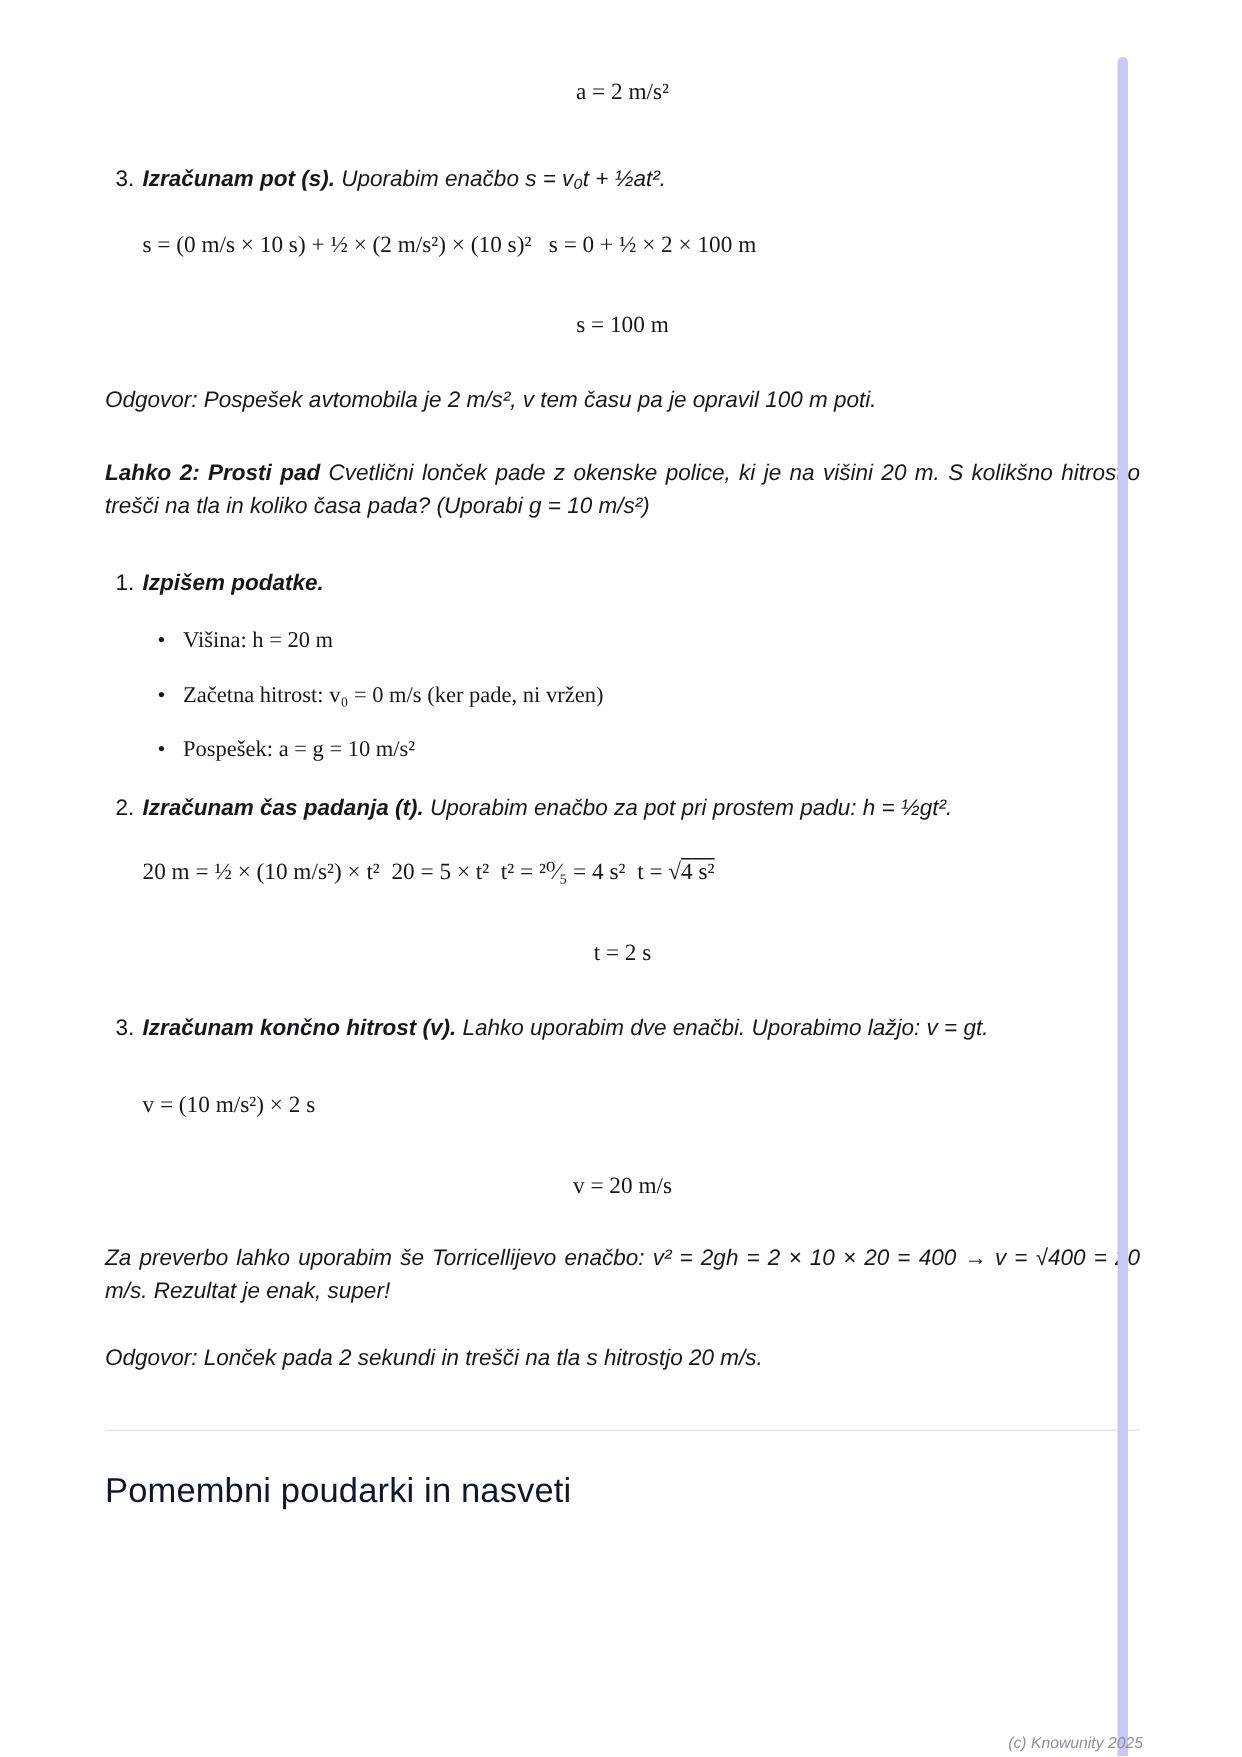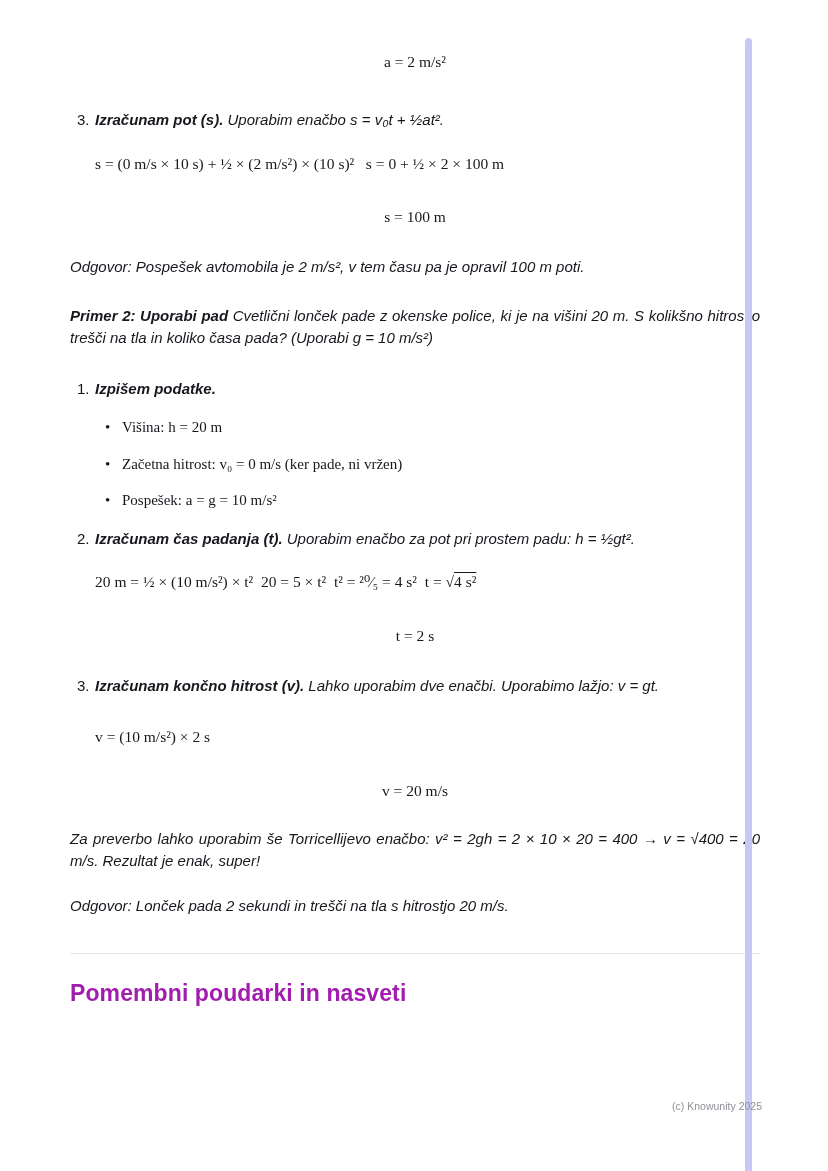--- a/index.html
+++ b/index.html
@@ -29,43 +29,44 @@
   .step { position: relative; padding-left: 25px; }
   .step .num { position: absolute; left: 7px; top: 0; line-height: 1.5; }
 
   ul.bullets { list-style: none; margin-left: 35px; font-family: Liberation Serif, serif; }
   ul.bullets li { position: relative; padding-left: 17px; margin-bottom: 14px; line-height: 1.5; }
   ul.bullets li::before { content: "\2022"; position: absolute; left: 0; }
 
   hr.divider { border: none; border-top: 1px solid #e6e8eb; }
 
   h2.section {
-    color: #a21caf;
+    color: #0f172a;
     font-size: 23px;
-    font-weight: 700;
+    font-weight: 400;
     letter-spacing: 0.1px;
   }
 
   .edge-bar {
     position: absolute;
     right: 76px;
     top: 38px;
     bottom: 0;
     width: 7px;
     background: #c9c7f3;
     border-radius: 4px 4px 0 0;
   }
 
   .footer {
     position: absolute;
     right: 66px;
-    top: 1100px;
+    top: 1156px;
     font-size: 10.5px;
     color: #8e9196;
     z-index: 2;
+    font-style: italic;
   }
 
   
   .m-step-pot   { margin-top: 36px; }
   .m-eq-s       { margin-top: 20px; }
   .m-eq-s-c     { margin-top: 30px; }
   .m-odg1       { margin-top: 28px; }
   .m-primer2    { margin-top: 26px; }
   .m-podatki    { margin-top: 28px; }
   .m-bullets    { margin-top: 16px; }
@@ -92,21 +93,21 @@
       <span class="num">3.</span>
       <p class="body"><span class="b">Izračunam pot (s).</span><span> Uporabim enačbo s = v₀t + ½at².</span></p>
     </div>
 
     <p class="eq eq-left m-eq-s">s = (0 m/s × 10 s) + ½ × (2 m/s²) × (10 s)²&nbsp;&nbsp;&nbsp;s = 0 + ½ × 2 × 100 m</p>
 
     <p class="eq eq-center m-eq-s-c">s = 100 m</p>
 
     <p class="body italic m-odg1">Odgovor: Pospešek avtomobila je 2 m/s², v tem času pa je opravil 100 m poti.</p>
 
-    <p class="body m-primer2"><span class="b">Primer 2: Uporabi pad</span><span> Cvetlični lonček pade z okenske police, ki je na višini 20 m. S kolikšno hitrostjo trešči na tla in koliko časa pada? (Uporabi g = 10 m/s²)</span></p>
+    <p class="body m-primer2"><span class="b">Lahko 2: Prosti pad</span><span> Cvetlični lonček pade z okenske police, ki je na višini 20 m. S kolikšno hitrostjo trešči na tla in koliko časa pada? (Uporabi g = 10 m/s²)</span></p>
 
     <div class="step m-podatki">
       <span class="num">1.</span>
       <p class="body"><span class="b">Izpišem podatke.</span></p>
     </div>
 
     <ul class="bullets m-bullets">
       <li>Višina: h = 20 m</li>
       <li>Začetna hitrost: v₀ = 0 m/s (ker pade, ni vržen)</li>
       <li>Pospešek: a = g = 10 m/s²</li>

